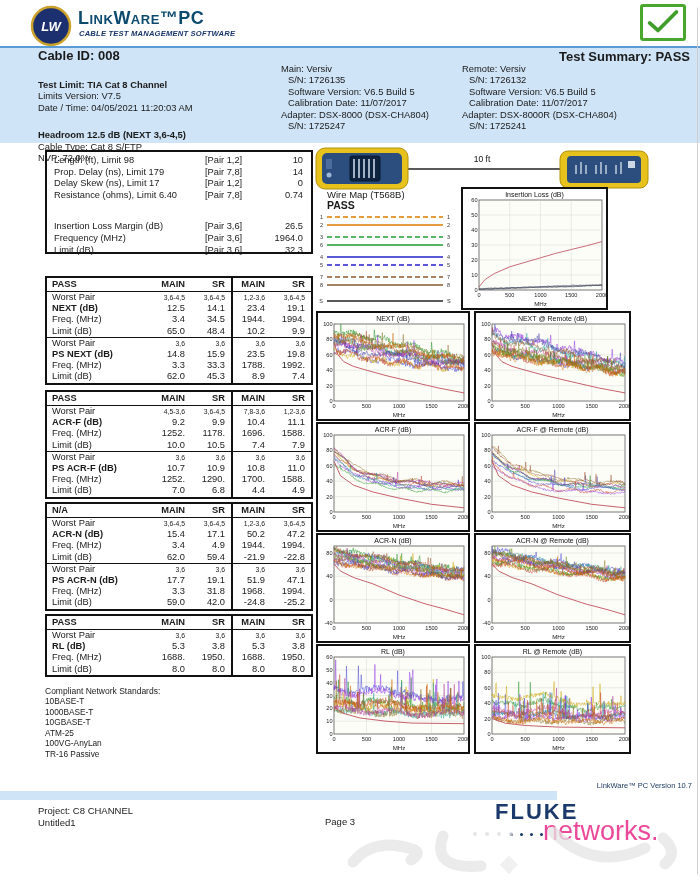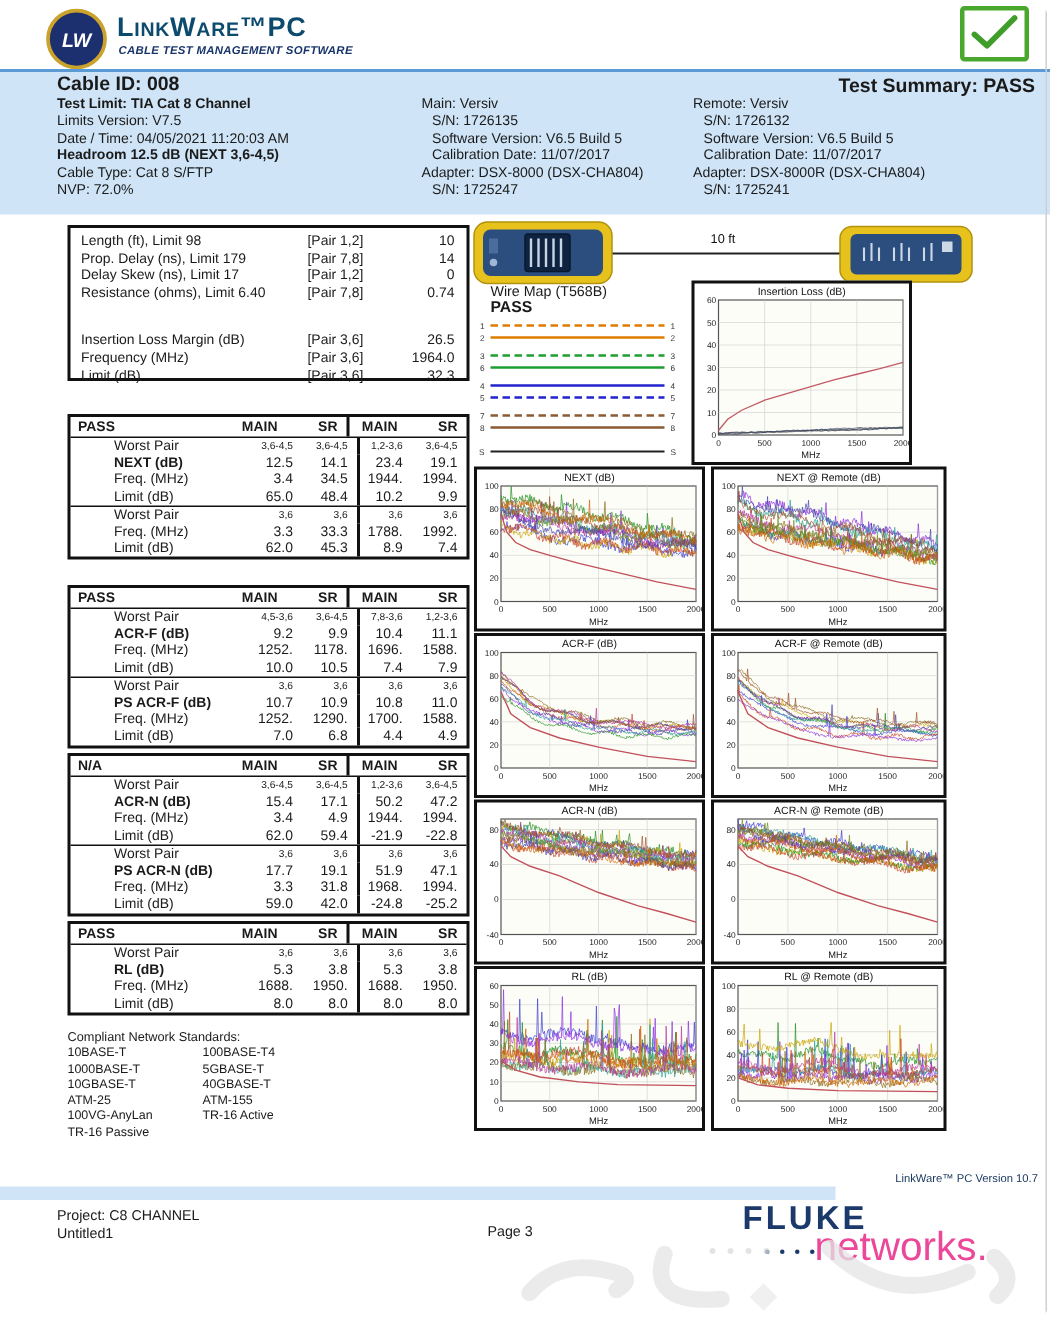--- a/index.html
+++ b/index.html
@@ -19,21 +19,21 @@
 
   
   .banner{left:0;top:46px;width:700px;height:97px;background:#cfe4f6;
           border-top:2px solid #5b9bd5;box-sizing:border-box;}
   .cableid{left:38px;top:48px;font-size:13px;font-weight:700;}
   .tsum{right:10px;top:49px;font-size:13px;font-weight:700;}
   .infocol{font-size:9.4px;line-height:11.4px;}
   .infoL{left:38px;top:63px;width:240px;}
   .infoM{left:281px;top:63px;width:180px;}
   .infoR{left:462px;top:63px;width:230px;}
-  .iline.b{font-weight:700;}
+  .iline.b{font-weight:700;margin-top:16px;}
   .iline.ind{padding-left:7px;}
 
   
   .box1{left:45px;top:150px;width:268px;height:104px;border:2px solid #111;
         box-sizing:border-box;padding:3px 0 0 0;font-size:9.3px;}
   .b1row{display:flex;line-height:11.6px;}
   .b1label{flex:1;padding-left:7px;}
   .b1pair{width:56px;}
   .b1val{width:42px;text-align:right;padding-right:8px;}
   .b1gap{height:20px;}
@@ -42,21 +42,21 @@
   .wch{left:45px;top:261px;width:268px;display:flex;font-size:9.3px;}
   .wcs{width:104px;}
   .wcm{width:81px;text-align:center;}
   .wcv{width:83px;text-align:center;}
 
   
   .rblock{position:absolute;left:45px;width:268px;border:2px solid #111;
           box-sizing:border-box;background:#fff;font-size:9.3px;}
   .rhead{display:flex;font-weight:700;line-height:13px;border-bottom:1px solid #111;}
   .rsec{border-top:1px solid #111;}
-  .rrow{display:flex;line-height:11.2px;padding-left:24px;}
+  .rrow{display:flex;line-height:11.2px;}
   .c0{width:104px;padding-left:5px;box-sizing:border-box;}
   .c0.b{font-weight:700;}
   .cv{width:40px;text-align:right;padding-right:6px;box-sizing:border-box;}
   .cv.mid{border-left:2px solid #111;}
   .rrow.wp .cv{font-size:6.8px;}
   #rb0{top:276px;} #rb1{top:390px;} #rb2{top:502px;} #rb3{top:614px;}
 
   
   .stdtitle{left:45px;top:686px;font-size:8.5px;}
   .stdcols{left:45px;top:696px;width:275px;display:flex;font-size:8.3px;line-height:10.6px;}
@@ -219,20 +219,27 @@
       </div>
       <div class="rsec">
         <div class="rrow wp">
           <span class="c0">Worst Pair</span>
           <span class="cv">3,6</span>
           <span class="cv">3,6</span>
           <span class="cv mid">3,6</span>
           <span class="cv">3,6</span>
         </div>
         <div class="rrow">
+          <span class="c0 b">PS NEXT (dB)</span>
+          <span class="cv">14.8</span>
+          <span class="cv">15.9</span>
+          <span class="cv mid">23.5</span>
+          <span class="cv">19.8</span>
+        </div>
+        <div class="rrow">
           <span class="c0">Freq. (MHz)</span>
           <span class="cv">3.3</span>
           <span class="cv">33.3</span>
           <span class="cv mid">1788.</span>
           <span class="cv">1992.</span>
         </div>
         <div class="rrow">
           <span class="c0">Limit (dB)</span>
           <span class="cv">62.0</span>
           <span class="cv">45.3</span>
@@ -421,27 +428,20 @@
 
   <div class="abs stdtitle">Compliant Network Standards:</div>
   <div class="abs stdcols" id="std-cols">
       <div class="stdcol">
         <div>10BASE-T</div>
         <div>1000BASE-T</div>
         <div>10GBASE-T</div>
         <div>ATM-25</div>
         <div>100VG-AnyLan</div>
         <div>TR-16 Passive</div>
-      </div>
-      <div class="stdcol">
-        <div>100BASE-T4</div>
-        <div>5GBASE-T</div>
-        <div>40GBASE-T</div>
-        <div>ATM-155</div>
-        <div>TR-16 Active</div>
       </div>
     </div>
 
   <svg class="abs devices" viewBox="0 0 338 44">
     <line x1="94" y1="22" x2="246" y2="22" stroke="#222" stroke-width="1.4"></line>
     <text x="168" y="15" text-anchor="middle" font-size="8.5" fill="#111">10 ft</text>
     <g>
       <rect x="2" y="1" width="92" height="41" rx="9" fill="#e7c21d" stroke="#b2920c"></rect>
       <rect x="8" y="6" width="80" height="31" rx="5" fill="#2b4e7e"></rect>
       <rect x="36" y="9" width="30" height="25" rx="2" fill="#0e2340" stroke="#09182e"></rect>

